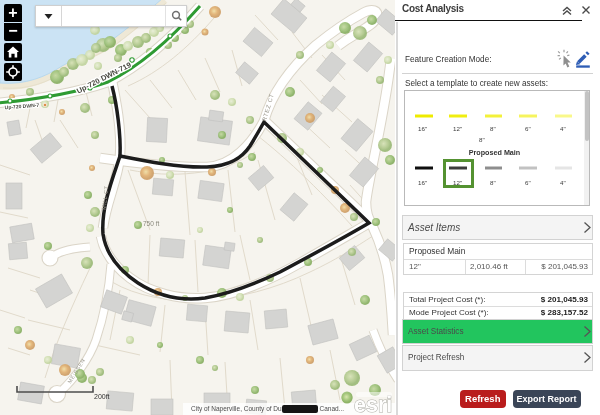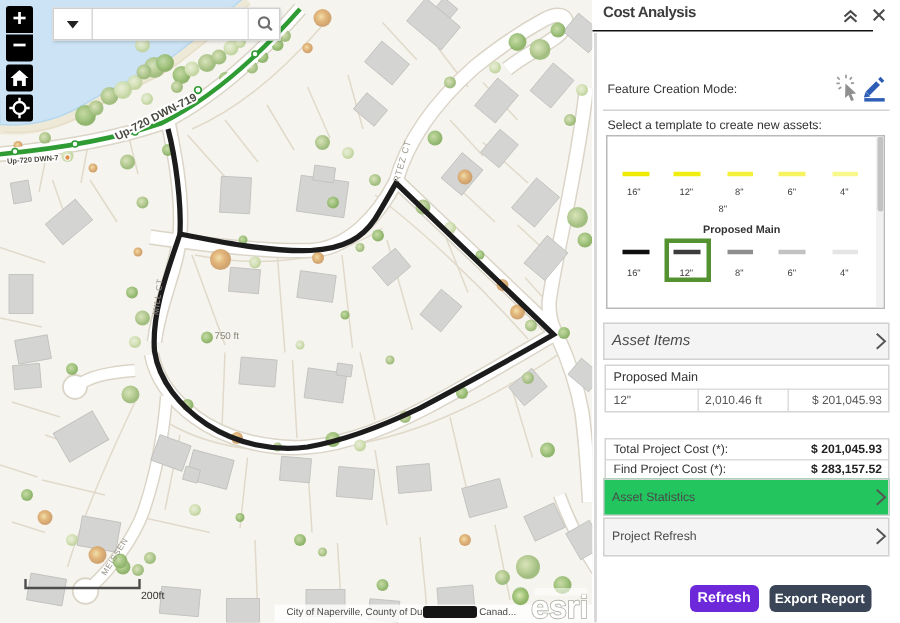--- a/index.html
+++ b/index.html
@@ -620,37 +620,37 @@
       <span class="abs" style="left:121px;width:62px;border-left:1px solid #dcdcdc;height:15px;text-align:right;">$ 201,045.93</span>
     </div>
   </div>
 
   <div class="abs" style="left:8px;top:276px;width:188px;height:34px;border:1px solid #d4d4d4;margin-top:16px;">
     <div class="abs" style="left:0;top:0;width:188px;height:13px;border-bottom:1px solid #dcdcdc;font-size:8.1px;line-height:13px;color:#333;">
       <span style="margin-left:5px;">Total Project Cost (*):</span>
       <span class="abs" style="right:4px;font-weight:bold;color:#222;">$ 201,045.93</span>
     </div>
     <div class="abs" style="left:0;top:13px;width:188px;height:13px;border-bottom:1px solid #dcdcdc;font-size:8.1px;line-height:13px;color:#333;">
-      <span style="margin-left:5px;">Find Project Cost (*):</span>
+      <span style="margin-left:5px;">Mode Project Cost (*):</span>
       <span class="abs" style="right:4px;font-weight:bold;color:#222;">$ 283,157.52</span>
     </div>
   </div>
 
   <div class="abs" style="left:7px;top:319px;width:189px;height:23px;background:#22c55e;border:1px solid #d2d2d2;">
     <div class="abs" style="left:5px;top:7px;font-size:8.2px;color:#4a4a4a;">Asset Statistics</div>
     <svg class="abs" style="left:180px;top:5px;" width="9" height="13">
         <path d="M1.5 1.5 L7 6.5 L1.5 11.5" fill="none" stroke="#555" stroke-width="1.3"></path>
       </svg>
   </div>
 
   <div class="abs" style="left:7px;top:345px;width:189px;height:24px;background:#f4f4f4;border:1px solid #d2d2d2;">
     <div class="abs" style="left:5px;top:7px;font-size:8.2px;color:#4a4a4a;">Project Refresh</div>
     <svg class="abs" style="left:180px;top:5px;" width="9" height="13">
         <path d="M1.5 1.5 L7 6.5 L1.5 11.5" fill="none" stroke="#555" stroke-width="1.3"></path>
       </svg>
   </div>
 
   <div class="abs" style="left:17.5px;top:390px;width:42px;height:18px;background:#3a4557;border-radius:4px;color:#fff;font-size:9.5px;font-weight:bold;text-align:center;line-height:18px;margin-top:40px;">Back</div>
 
-  <div class="abs" style="left:65px;top:390px;width:45.5px;height:18px;background:#6d28d9;border-radius:4px;color:#fff;font-size:9.5px;font-weight:bold;text-align:center;line-height:18px;">Refresh</div>
+  <div class="abs" style="left:65px;top:390px;width:45.5px;height:18px;background:#b91c1c;border-radius:4px;color:#fff;font-size:9.5px;font-weight:bold;text-align:center;line-height:18px;">Refresh</div>
 
   <div class="abs" style="left:117.5px;top:390px;width:68px;height:18px;background:#3a4557;border-radius:4px;color:#fff;font-size:9px;font-weight:bold;text-align:center;line-height:18px;">Export Report</div>
 </div>
 
 </body></html>

